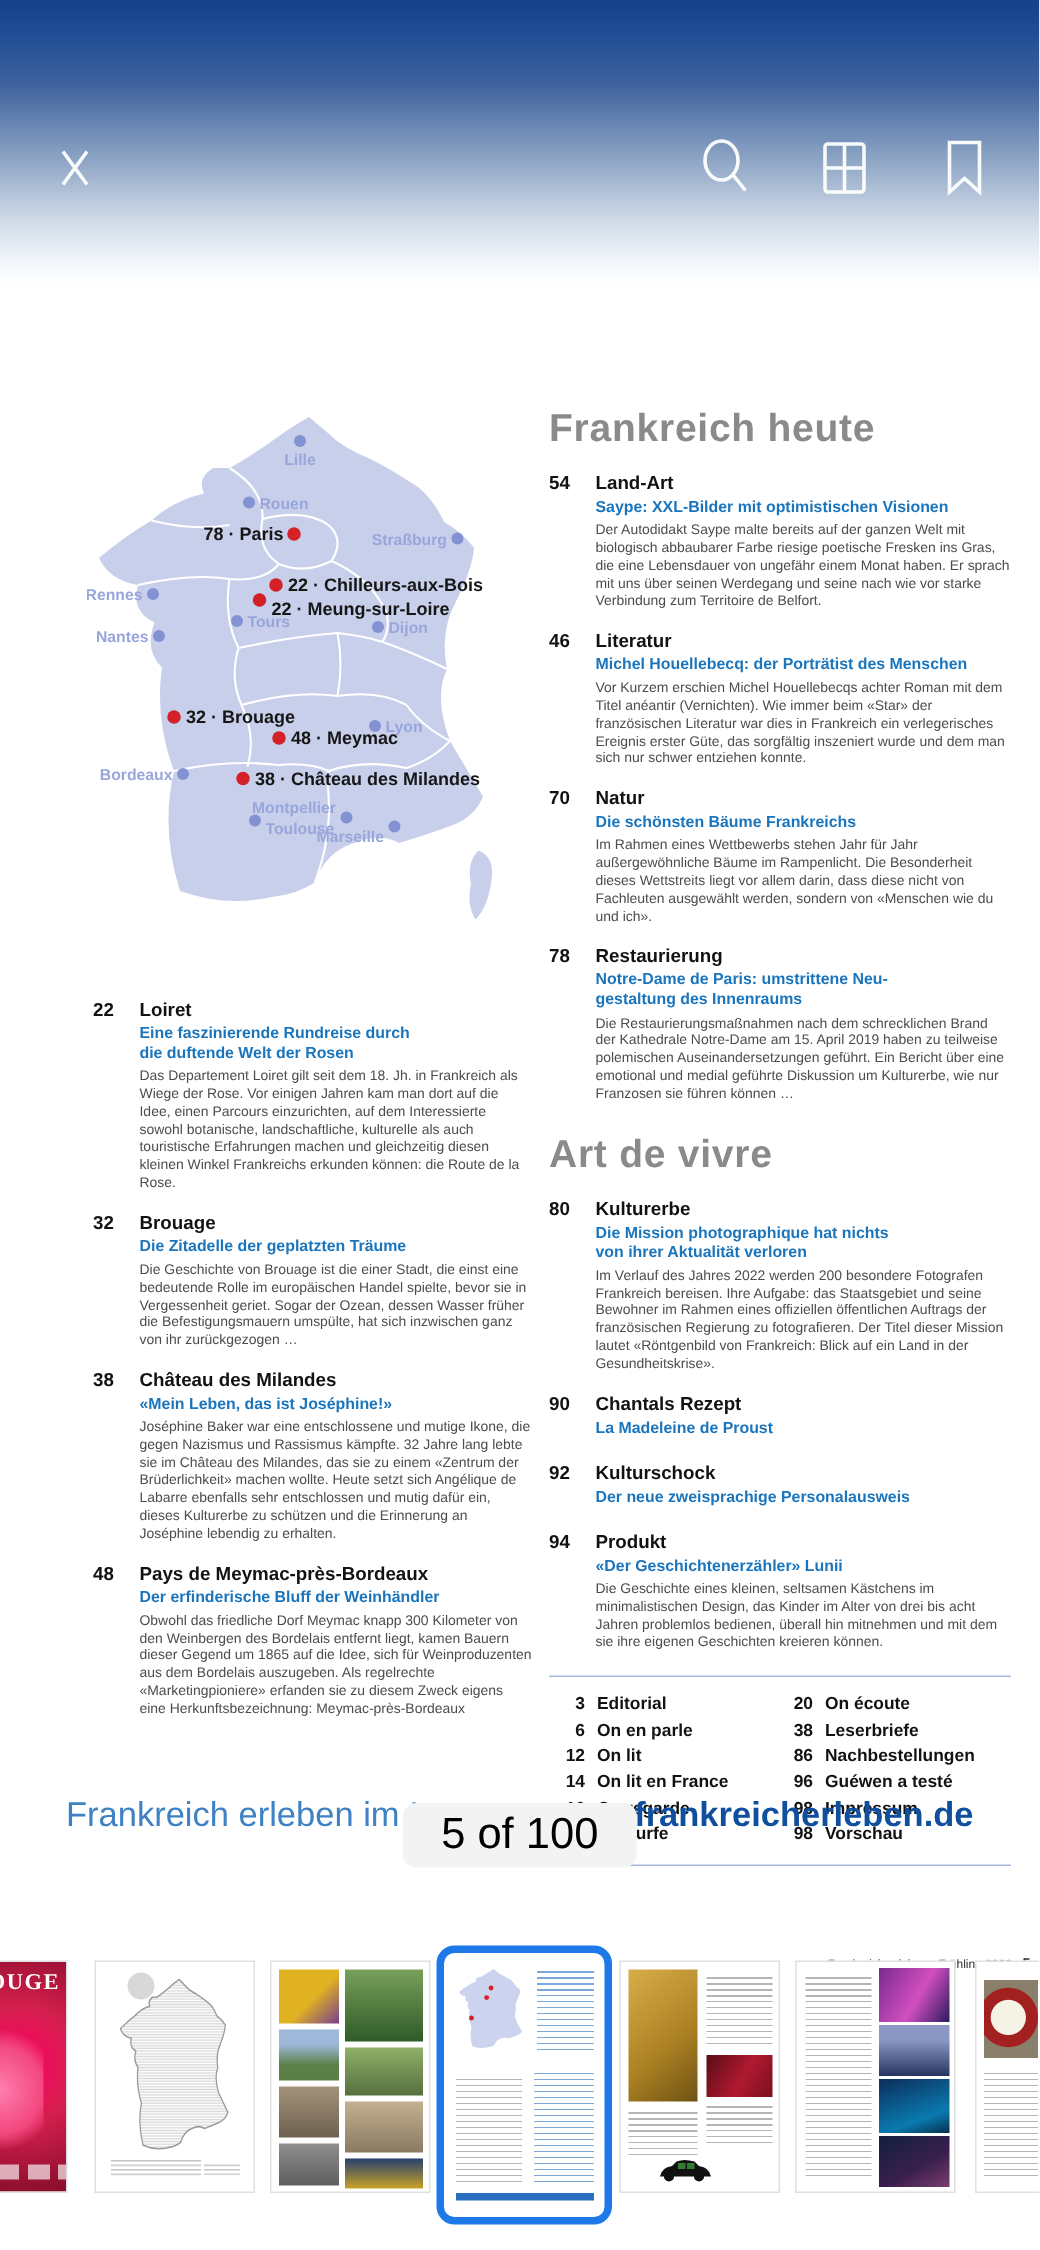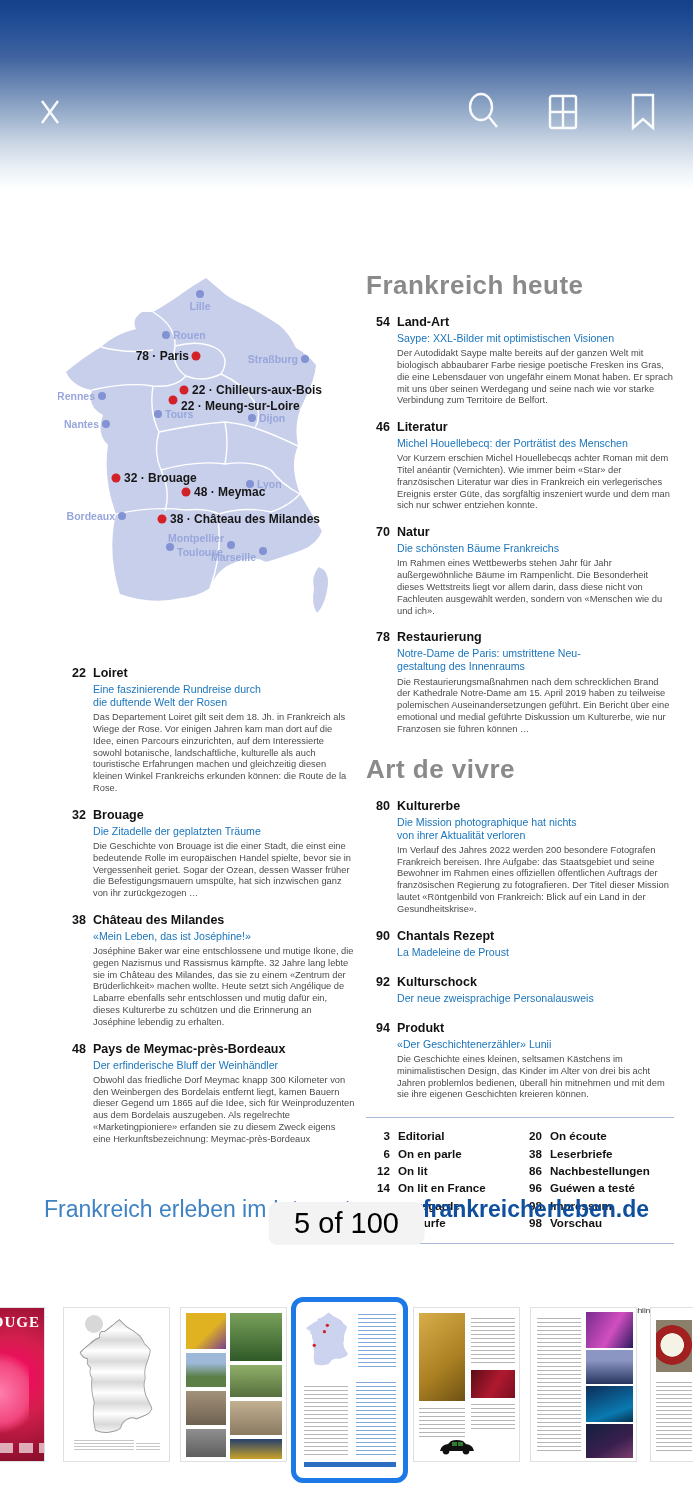--- a/index.html
+++ b/index.html
@@ -10,24 +10,24 @@
   .topbar{position:absolute;top:0;left:0;width:693px;height:190px;
     background:linear-gradient(to bottom,#15408a 0%,#1d4b94 10%,#40639f 30%,#8aa2c3 55%,#c9d5e4 75%,#eef3f8 90%,#fff 100%);}
   .toolbar{position:absolute;top:92px;left:0;right:0;display:flex;justify-content:space-between;align-items:center;padding:0 30px;}
   .tool-group{display:flex;gap:40px;align-items:center;}
   .tool-btn{width:40px;height:44px;display:flex;align-items:center;justify-content:center;cursor:pointer;}
   .tool-btn svg{stroke:#fff;fill:none;stroke-width:2.4;opacity:.95;}
 
   
   .sec-header{font-size:26px;font-weight:700;color:#8a8a8a;letter-spacing:.5px;margin:0 0 14px 0;}
   .toc-item{display:flex;gap:7px;margin-bottom:13px;}
-  .toc-num{width:24px;flex:none;text-align:right;font-weight:bold;font-size:12.5px;color:#121212;line-height:1.2;}
+  .toc-num{width:24px;flex:none;text-align:left;font-weight:bold;font-size:12.5px;color:#121212;line-height:1.2;}
   .toc-main{flex:1;}
   .toc-cat{font-weight:bold;font-size:12.5px;color:#121212;line-height:1.2;margin-bottom:2px;}
-  .toc-sub{font-weight:normal;font-size:10.6px;color:#1b75bc;line-height:1.24;white-space:pre-line;margin-bottom:3px;}
+  .toc-sub{font-weight:bold;font-size:10.6px;color:#1b75bc;line-height:1.24;white-space:pre-line;margin-bottom:3px;}
   .toc-text{font-size:9.3px;line-height:1.27;color:#4c4c4c;}
   .col-left{position:absolute;left:62px;top:666px;width:293px;}
   .col-right{position:absolute;left:366px;top:270px;width:308px;}
 
   .map-wrap{position:absolute;left:58px;top:262px;width:296px;height:404px;}
   .map-wrap svg{width:100%;height:100%;}
   .city-label{font-size:10.5px;font-weight:bold;fill:#98a6db;}
   .marker-label{font-size:12px;font-weight:bold;fill:#161616;}
 
   .index-box{display:flex;border-top:1px solid #a9b8d8;border-bottom:1px solid #a9b8d8;margin-top:16px;padding:9px 2px 11px 2px;}

